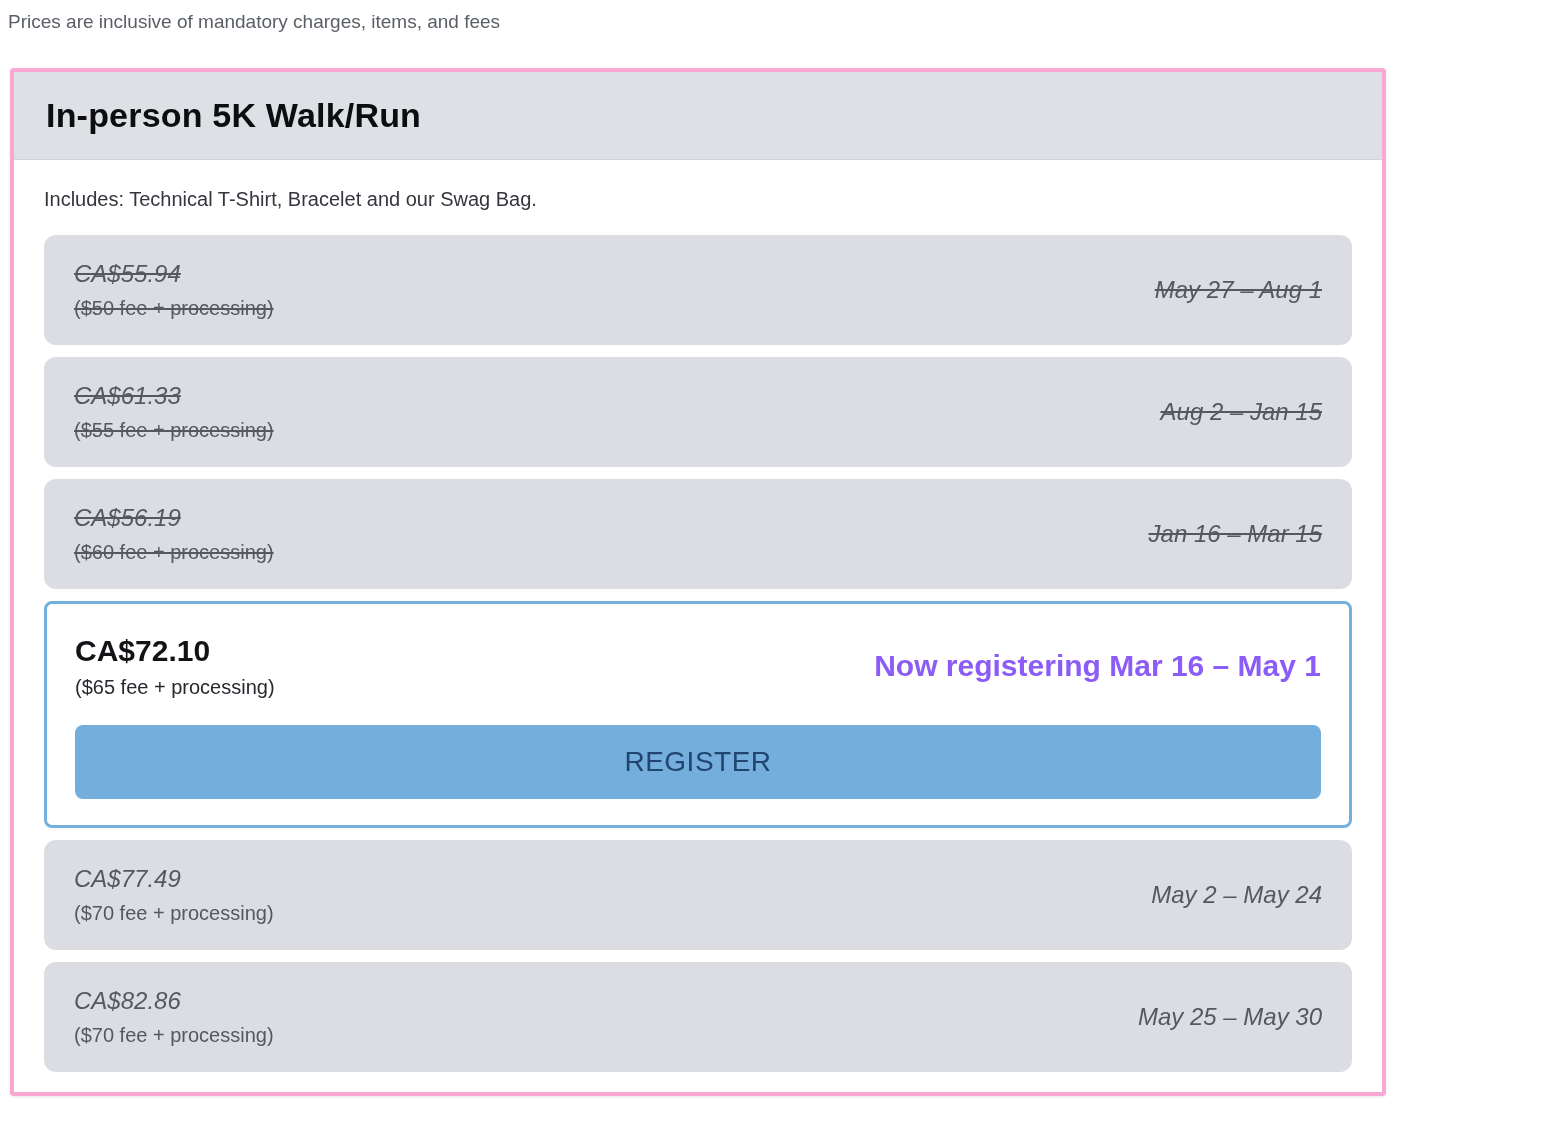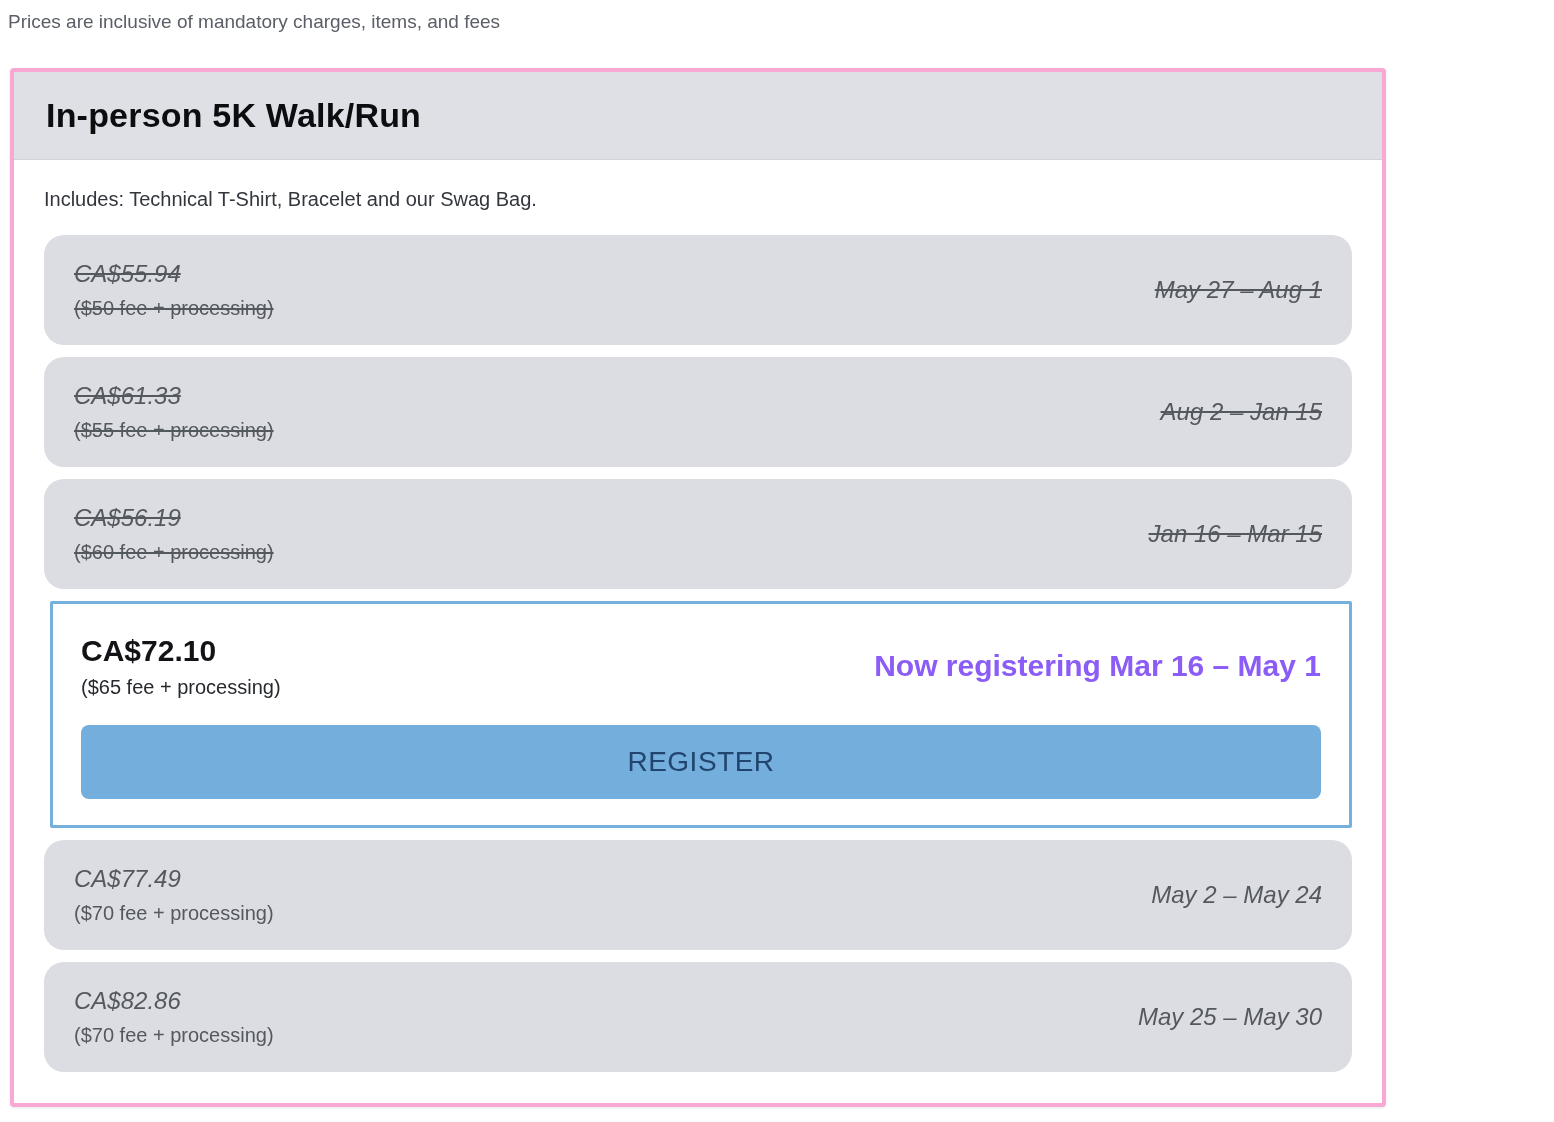--- a/index.html
+++ b/index.html
@@ -31,31 +31,31 @@
     border-bottom: 1px solid #d2d3d9;
     padding: 24px 32px;
   }
   .card-title {
     font-size: 34px;
     font-weight: bold;
     color: #0c0d0f;
     letter-spacing: 0.2px;
   }
 
-  .card-body { padding: 28px 30px 24px; }
+  .card-body { padding: 28px 30px 13px; }
 
   .includes {
     font-size: 20px;
     color: #33373d;
     margin-bottom: 24px;
   }
 
   .tier {
     background: #dcdde3;
-    border-radius: 20px;
+    border-radius: 12px;
     padding: 24px 30px;
     margin-bottom: 12px;
     display: flex;
     justify-content: space-between;
     align-items: center;
     min-height: 110px;
   }
   .tier:last-child { margin-bottom: 7px; }
 
   .tier .price {
@@ -74,25 +74,24 @@
     color: #54585f;
     white-space: nowrap;
   }
   .tier.past .price,
   .tier.past .fee,
   .tier.past .dates { text-decoration: line-through; }
 
   .tier.active {
     background: #ffffff;
     border: 3px solid #74b0de;
-    border-radius: 2px;
+    border-radius: 8px;
     display: block;
     padding: 30px 28px 26px;
     min-height: 222px;
-    margin-left: 6px;
   }
   .active-top {
     display: flex;
     justify-content: space-between;
     align-items: center;
     margin-bottom: 26px;
   }
   .tier.active .price {
     font-size: 30px;
     font-weight: bold;

